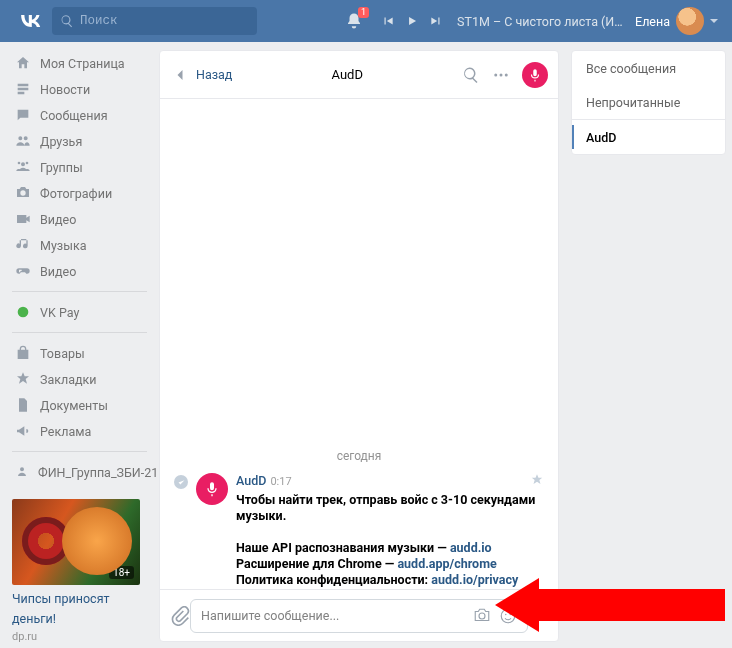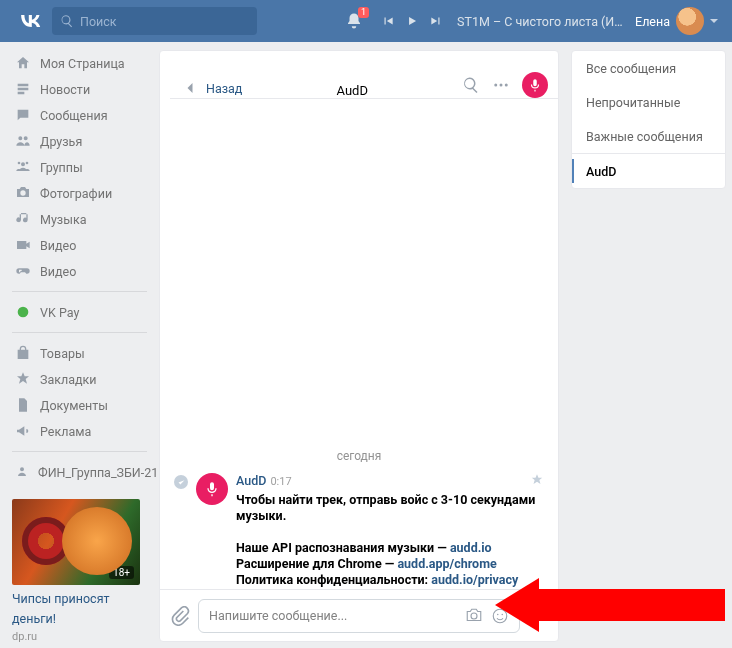--- a/index.html
+++ b/index.html
@@ -4,21 +4,21 @@
 <style>
 * { margin:0; padding:0; box-sizing:border-box; font-family:-apple-system,BlinkMacSystemFont,Roboto,Arial,sans-serif; }
 body { background:#edeef0; width:732px; height:648px; overflow:hidden; font-size:12.5px; color:#2a5885; }
 a { color:#2a5885; text-decoration:none; }
 
 
 .header { height:42px; background:#4a76a8; display:flex; align-items:center; padding:0 6px; color:#dae2ea; position:relative; }
 .logo { width:28px; height:28px; margin:0 8px 0 10px; display:flex; align-items:center; justify-content:center; }
 .logo svg { width:24px; height:24px; fill:#fff; }
 .search-box { flex:0 0 205px; height:28px; background:#3b6696; border-radius:4px; display:flex; align-items:center; padding:0 8px; color:#9bb4d1; }
-.search-box input { background:transparent; border:none; outline:none; color:#dae2ea; margin-left:6px; font-size:12.5px; width:150px; }
+.search-box input { background:transparent; border:none; outline:none; color:#dae2ea; margin-left:6px; font-size:12.5px; width:150px;font-family:Liberation Mono, monospace; }
 .search-box input::placeholder { color:#9bb4d1; }
 .header-spacer { flex:1; }
 .bell { position:relative; margin:0 10px; }
 .bell-badge { position:absolute; top:-5px; right:-6px; background:#ff5c5c; color:#fff; border-radius:3px; font-size:9px; padding:0 3px; line-height:11px; }
 .player-controls { display:flex; align-items:center; gap:10px; margin:0 8px; }
 .player-controls svg, .bell svg { fill:#dae2ea; }
 .track { color:#dae2ea; font-size:12.5px; margin-left:4px; max-width:170px; white-space:nowrap; overflow:hidden; text-overflow:ellipsis; }
 .user-area { display:flex; align-items:center; gap:6px; margin-left:auto; margin-right:8px; color:#fff; font-size:12.5px; }
 .avatar-top { width:28px; height:28px; border-radius:50%; background:radial-gradient(circle at 40% 35%, #f6c28b 0 35%, #d98b50 36% 100%); }
 .dd { border:4px solid transparent; border-top-color:#c7d4e4; margin-top:4px; }
@@ -35,21 +35,21 @@
 .ad { margin-top:14px; width:128px; }
 .ad-img { width:128px; height:86px; background:linear-gradient(120deg,#8b3a1a,#d6571f 35%,#2e6a2a 70%,#1a3310); border-radius:2px; position:relative; overflow:hidden; }
 .ad-img::before { content:""; position:absolute; left:10px; top:18px; width:48px; height:48px; border-radius:50%; background:radial-gradient(circle,#fff0 0 8px,#b22 8px 24px,#b22 0); box-shadow:inset 0 0 0 6px #7a1c1c; }
 .ad-img::after { content:""; position:absolute; right:8px; top:8px; width:70px; height:68px; border-radius:50%; background:radial-gradient(circle,#f9a54a,#cc6a1f); }
 .ad-badge { position:absolute; bottom:6px; right:6px; background:rgba(0,0,0,.55); color:#fff; border-radius:3px; padding:1px 4px; font-size:10px; }
 .ad-title { color:#2a5885; font-size:12.5px; margin-top:4px; line-height:20px; }
 .ad-domain { color:#939393; font-size:11px; margin-top:1px; }
 
 
 .chat { width:400px; flex:none; background:#fff; border:1px solid #e7e8ec; border-radius:4px; display:flex; flex-direction:column; height:592px; }
-.chat-head { height:48px; border-bottom:1px solid #e7e8ec; display:flex; align-items:flex-end; padding:0 10px; gap:6px;margin-left:10px; }
+.chat-head { height:48px; border-bottom:1px solid #e7e8ec; display:flex; align-items:center; padding:0 10px; gap:6px; }
 .back { display:flex; align-items:center; gap:6px; color:#2a5885; font-size:12.5px; cursor:pointer; }
 .back svg { fill:#99a2ad; width:20px; height:20px; }
 .chat-title { flex:1; text-align:center; color:#000; font-size:13px; font-weight:400; }
 .head-actions { display:flex; align-items:center; gap:12px; }
 .head-actions svg { fill:#99a2ad; width:18px; height:18px; cursor:pointer; }
 .mic-btn-h { width:26px; height:26px; border-radius:50%; background:#e91e63; display:flex; align-items:center; justify-content:center; }
 .mic-btn-h svg { fill:#fff; width:14px; height:14px; }
 
 .chat-body { flex:1; overflow:auto; padding:10px 14px; position:relative; }
 .date-sep { text-align:center; color:#939393; font-size:12px; margin:340px 0 10px; }
@@ -59,21 +59,21 @@
 .msg-ava { width:32px; height:32px; border-radius:50%; background:#e91e63; display:flex; align-items:center; justify-content:center; flex:none; }
 .msg-ava svg { fill:#fff; width:16px; height:16px; }
 .msg-content { flex:1; font-size:12.5px; line-height:16px; }
 .msg-sender { color:#2a5885; font-weight:500; }
 .msg-time { color:#a0a0a0; font-size:11px; margin-left:4px; }
 .msg-text { color:#000; margin-top:2px;font-weight:bold; }
 .msg-text a { color:#2a5885; }
 .msg-star { position:absolute; right:0; top:0; }
 .msg-star svg { fill:#c5d0db; width:14px; height:14px; }
 
-.chat-input-row { height:52px; border-top:1px solid #e7e8ec; display:flex; align-items:center; padding:0 10px; gap:8px; }
+.chat-input-row { height:52px; border-top:1px solid #e7e8ec; display:flex; align-items:center; padding:0 10px; }
 .clip svg { fill:#99a2ad; width:20px; height:20px; }
 .input-field { flex:1; height:34px; border:1px solid #d3d9de; border-radius:6px; display:flex; align-items:center; padding:0 10px; gap:8px; }
 .input-field input { flex:1; border:none; outline:none; font-size:12.5px; color:#656565; }
 .input-field input::placeholder { color:#828282; }
 .input-field svg { fill:#99a2ad; width:18px; height:18px; }
 .mic-input { cursor:pointer; }
 .mic-input svg { fill:#99a2ad; width:20px; height:20px; }
 
 
 .rightcol { width:155px; flex:none; background:#fff; border:1px solid #e7e8ec; border-radius:4px; align-self:flex-start; }
@@ -177,32 +177,32 @@
         <span class="ic">
           <svg viewBox="0 0 24 24">
             <path d="M9 3h6l2 3h4v12H3V6h4zm3 5a4 4 0 100 8 4 4 0 000-8z"></path>
           </svg>
         </span>
         <span>Фотографии</span>
       </div>
     <div class="nav-item">
         <span class="ic">
           <svg viewBox="0 0 24 24">
+            <path d="M3 6h14v12H3zm14 4l5-3v10l-5-3z"></path>
+          </svg>
+        </span>
+        <span>Видео</span>
+      </div>
+    <div class="nav-item">
+        <span class="ic">
+          <svg viewBox="0 0 24 24">
             <path d="M9 3v10.5A3.5 3.5 0 117 10V5h12v8.5a3.5 3.5 0 11-2-3.2V3z"></path>
           </svg>
         </span>
         <span>Музыка</span>
-      </div>
-    <div class="nav-item">
-        <span class="ic">
-          <svg viewBox="0 0 24 24">
-            <path d="M3 6h14v12H3zm14 4l5-3v10l-5-3z"></path>
-          </svg>
-        </span>
-        <span>Видео</span>
       </div>
     <div class="nav-item">
         <span class="ic">
           <svg viewBox="0 0 24 24">
             <path d="M6 8h12a4 4 0 010 8h-1l-2-2h-6l-2 2H6a4 4 0 010-8zm2 2H6v2H4v0h2v2h2v-2h2v-2H8z"></path>
           </svg>
         </span>
         <span>Видео</span>
       </div>
     <div class="nav-sep"></div>
@@ -349,21 +349,20 @@
           <svg viewBox="0 0 24 24">
             <path d="M12 2a3 3 0 013 3v6a3 3 0 01-6 0V5a3 3 0 013-3zm-7 9a7 7 0 0014 0h-2a5 5 0 01-10 0H5zm6 9v3h2v-3a9 9 0 01-1 0z"></path>
           </svg>
         </div>
     </div>
   </div>
 
   <div class="rightcol">
     <div class="r-item">Все сообщения</div>
     <div class="r-item">Непрочитанные</div>
-    <div class="r-item">Важные сообщения</div>
     <div class="r-sep"></div>
     <div class="r-item active">AudD</div>
   </div>
 </div>
 
 <div class="arrow">
   <div class="arrow-head"></div>
   <div class="arrow-body"></div>
 </div>
 

